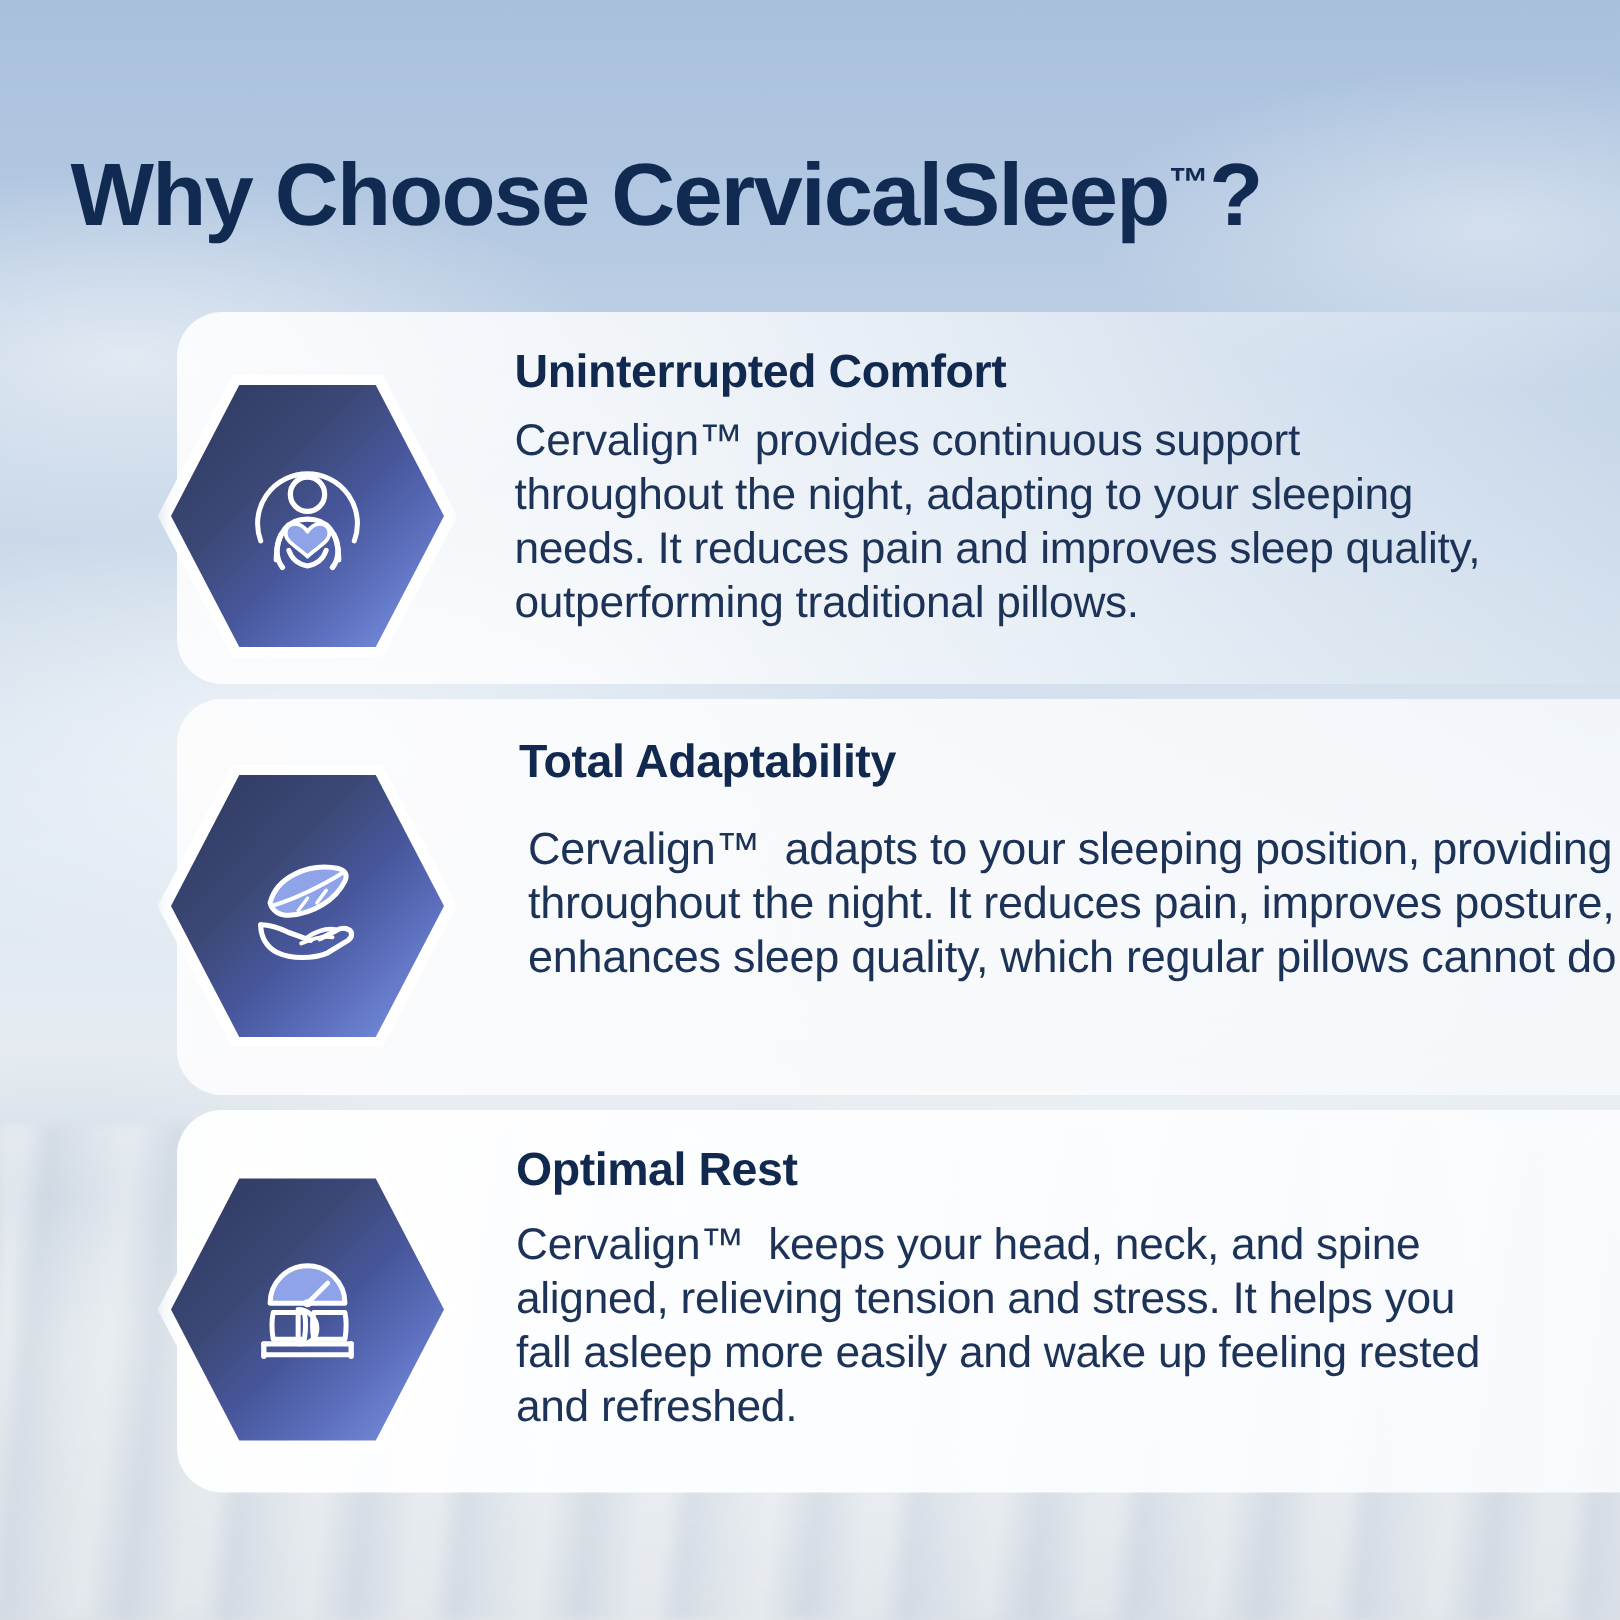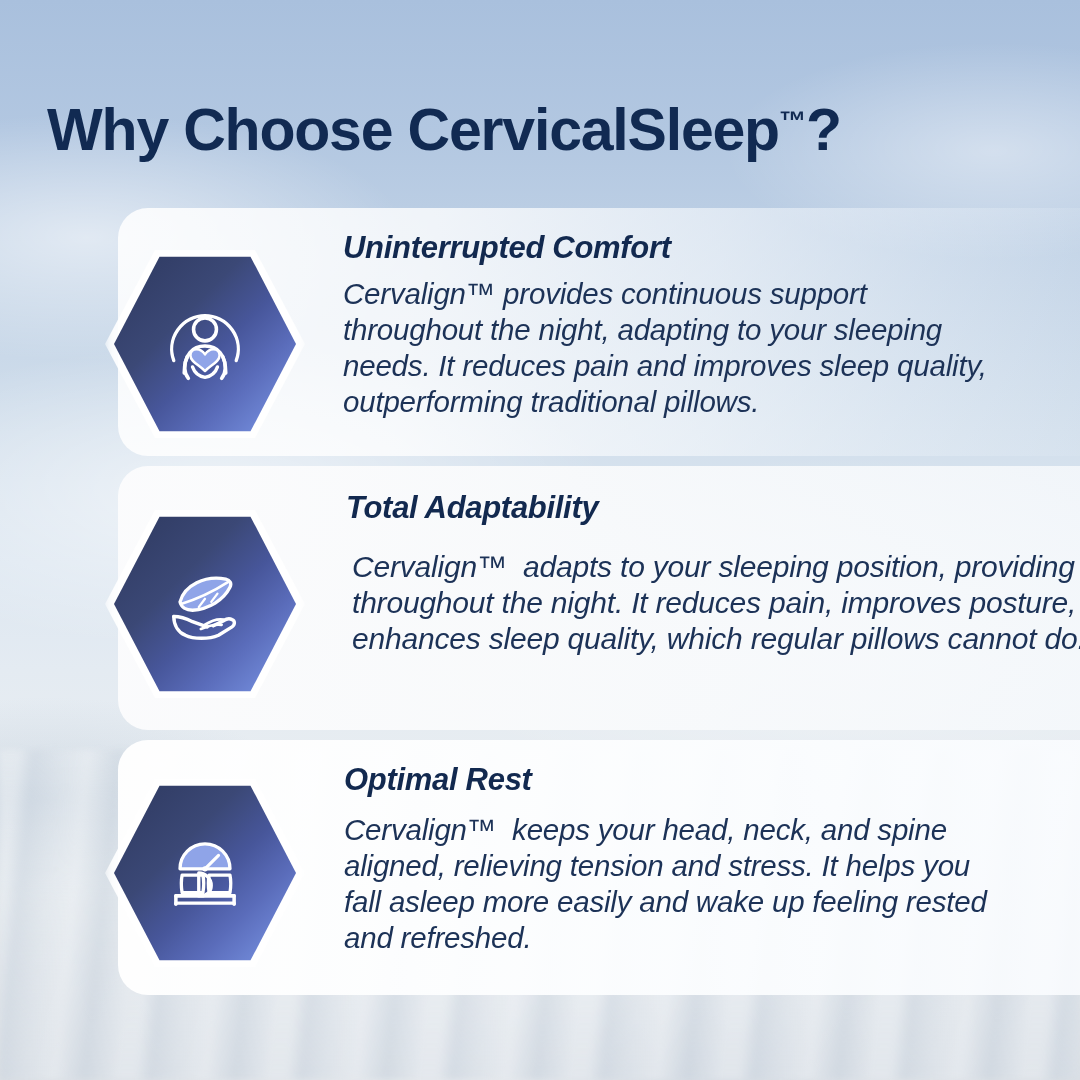--- a/index.html
+++ b/index.html
@@ -60,21 +60,21 @@
     position:absolute; top:96px; left:0; width:888px;
     text-align:center;
     font-size:59px;
     font-weight:bold;
     letter-spacing:-1.2px;
     color:#112a52;
     white-space:nowrap;
   }
 
   
-  .cards { position:absolute; left:0; top:0; width:1080px; height:1080px;font-style:italic; }
+  .cards { position:absolute; left:0; top:0; width:1080px; height:1080px; }
 
   .card {
     position:absolute;
     left:118px;
     width:1010px;                 
     border-radius:30px;
     display:block;
   }
   .card-1 {
     top:208px; height:248px;

